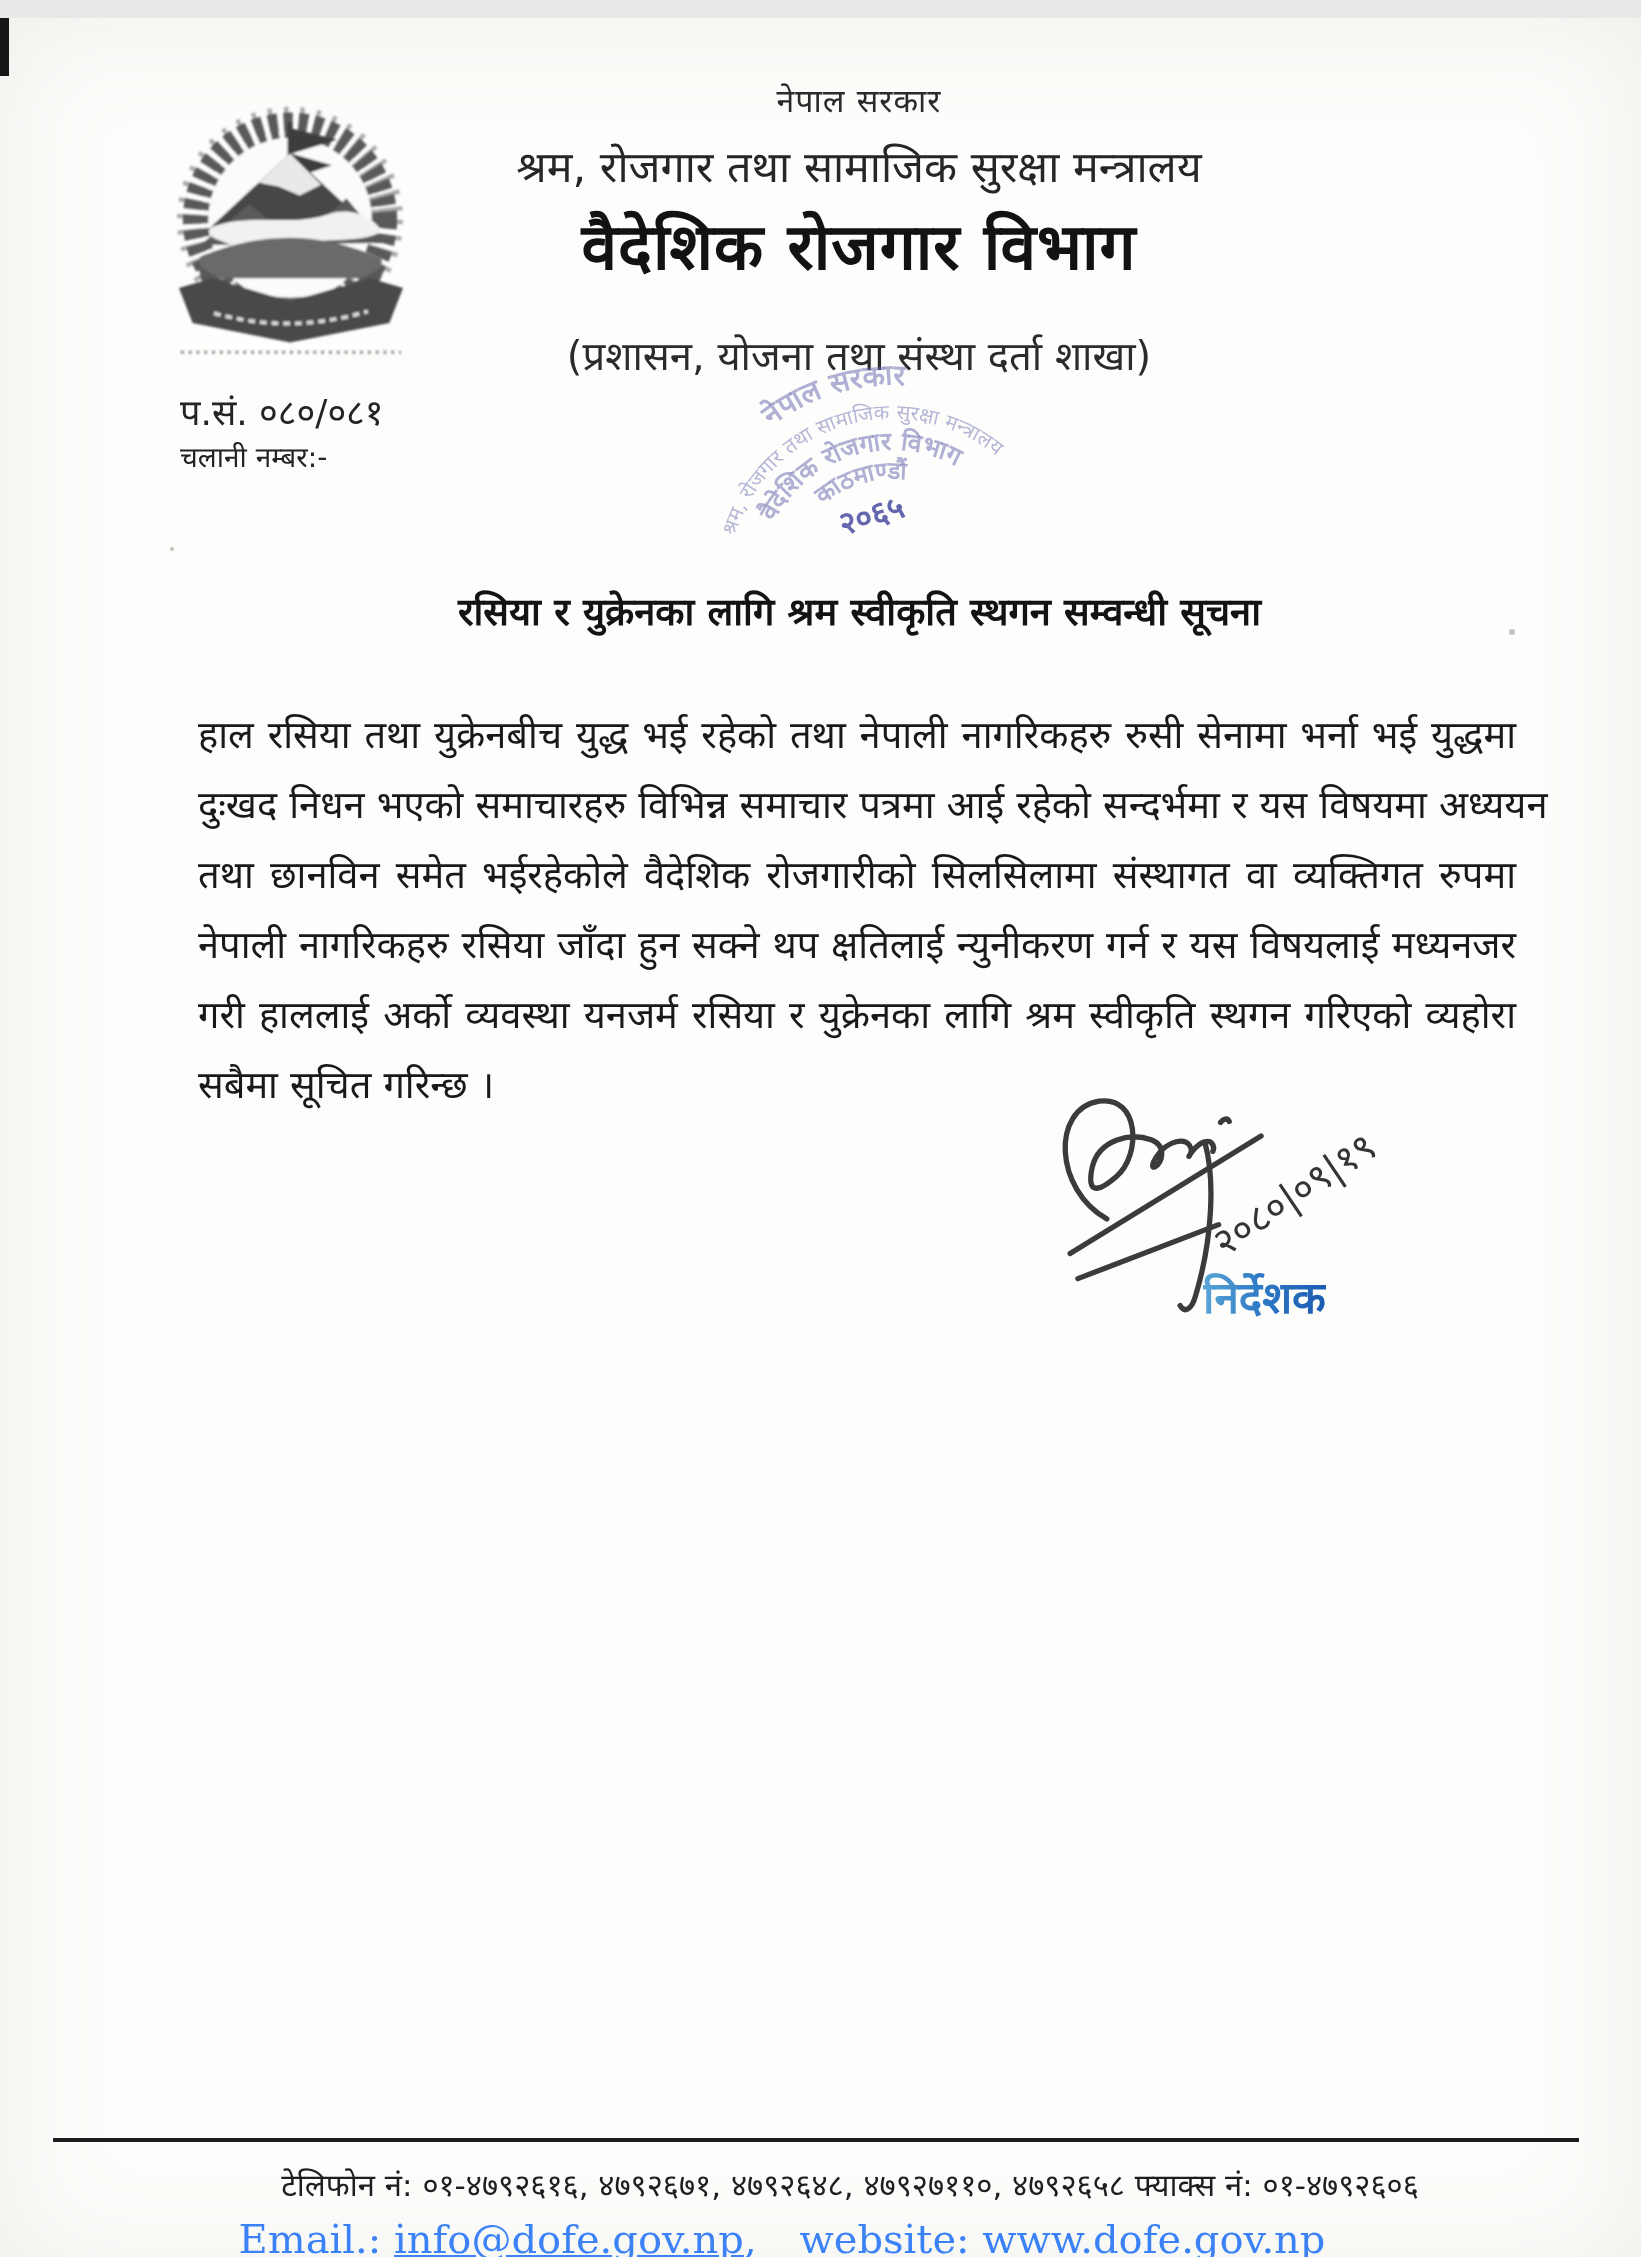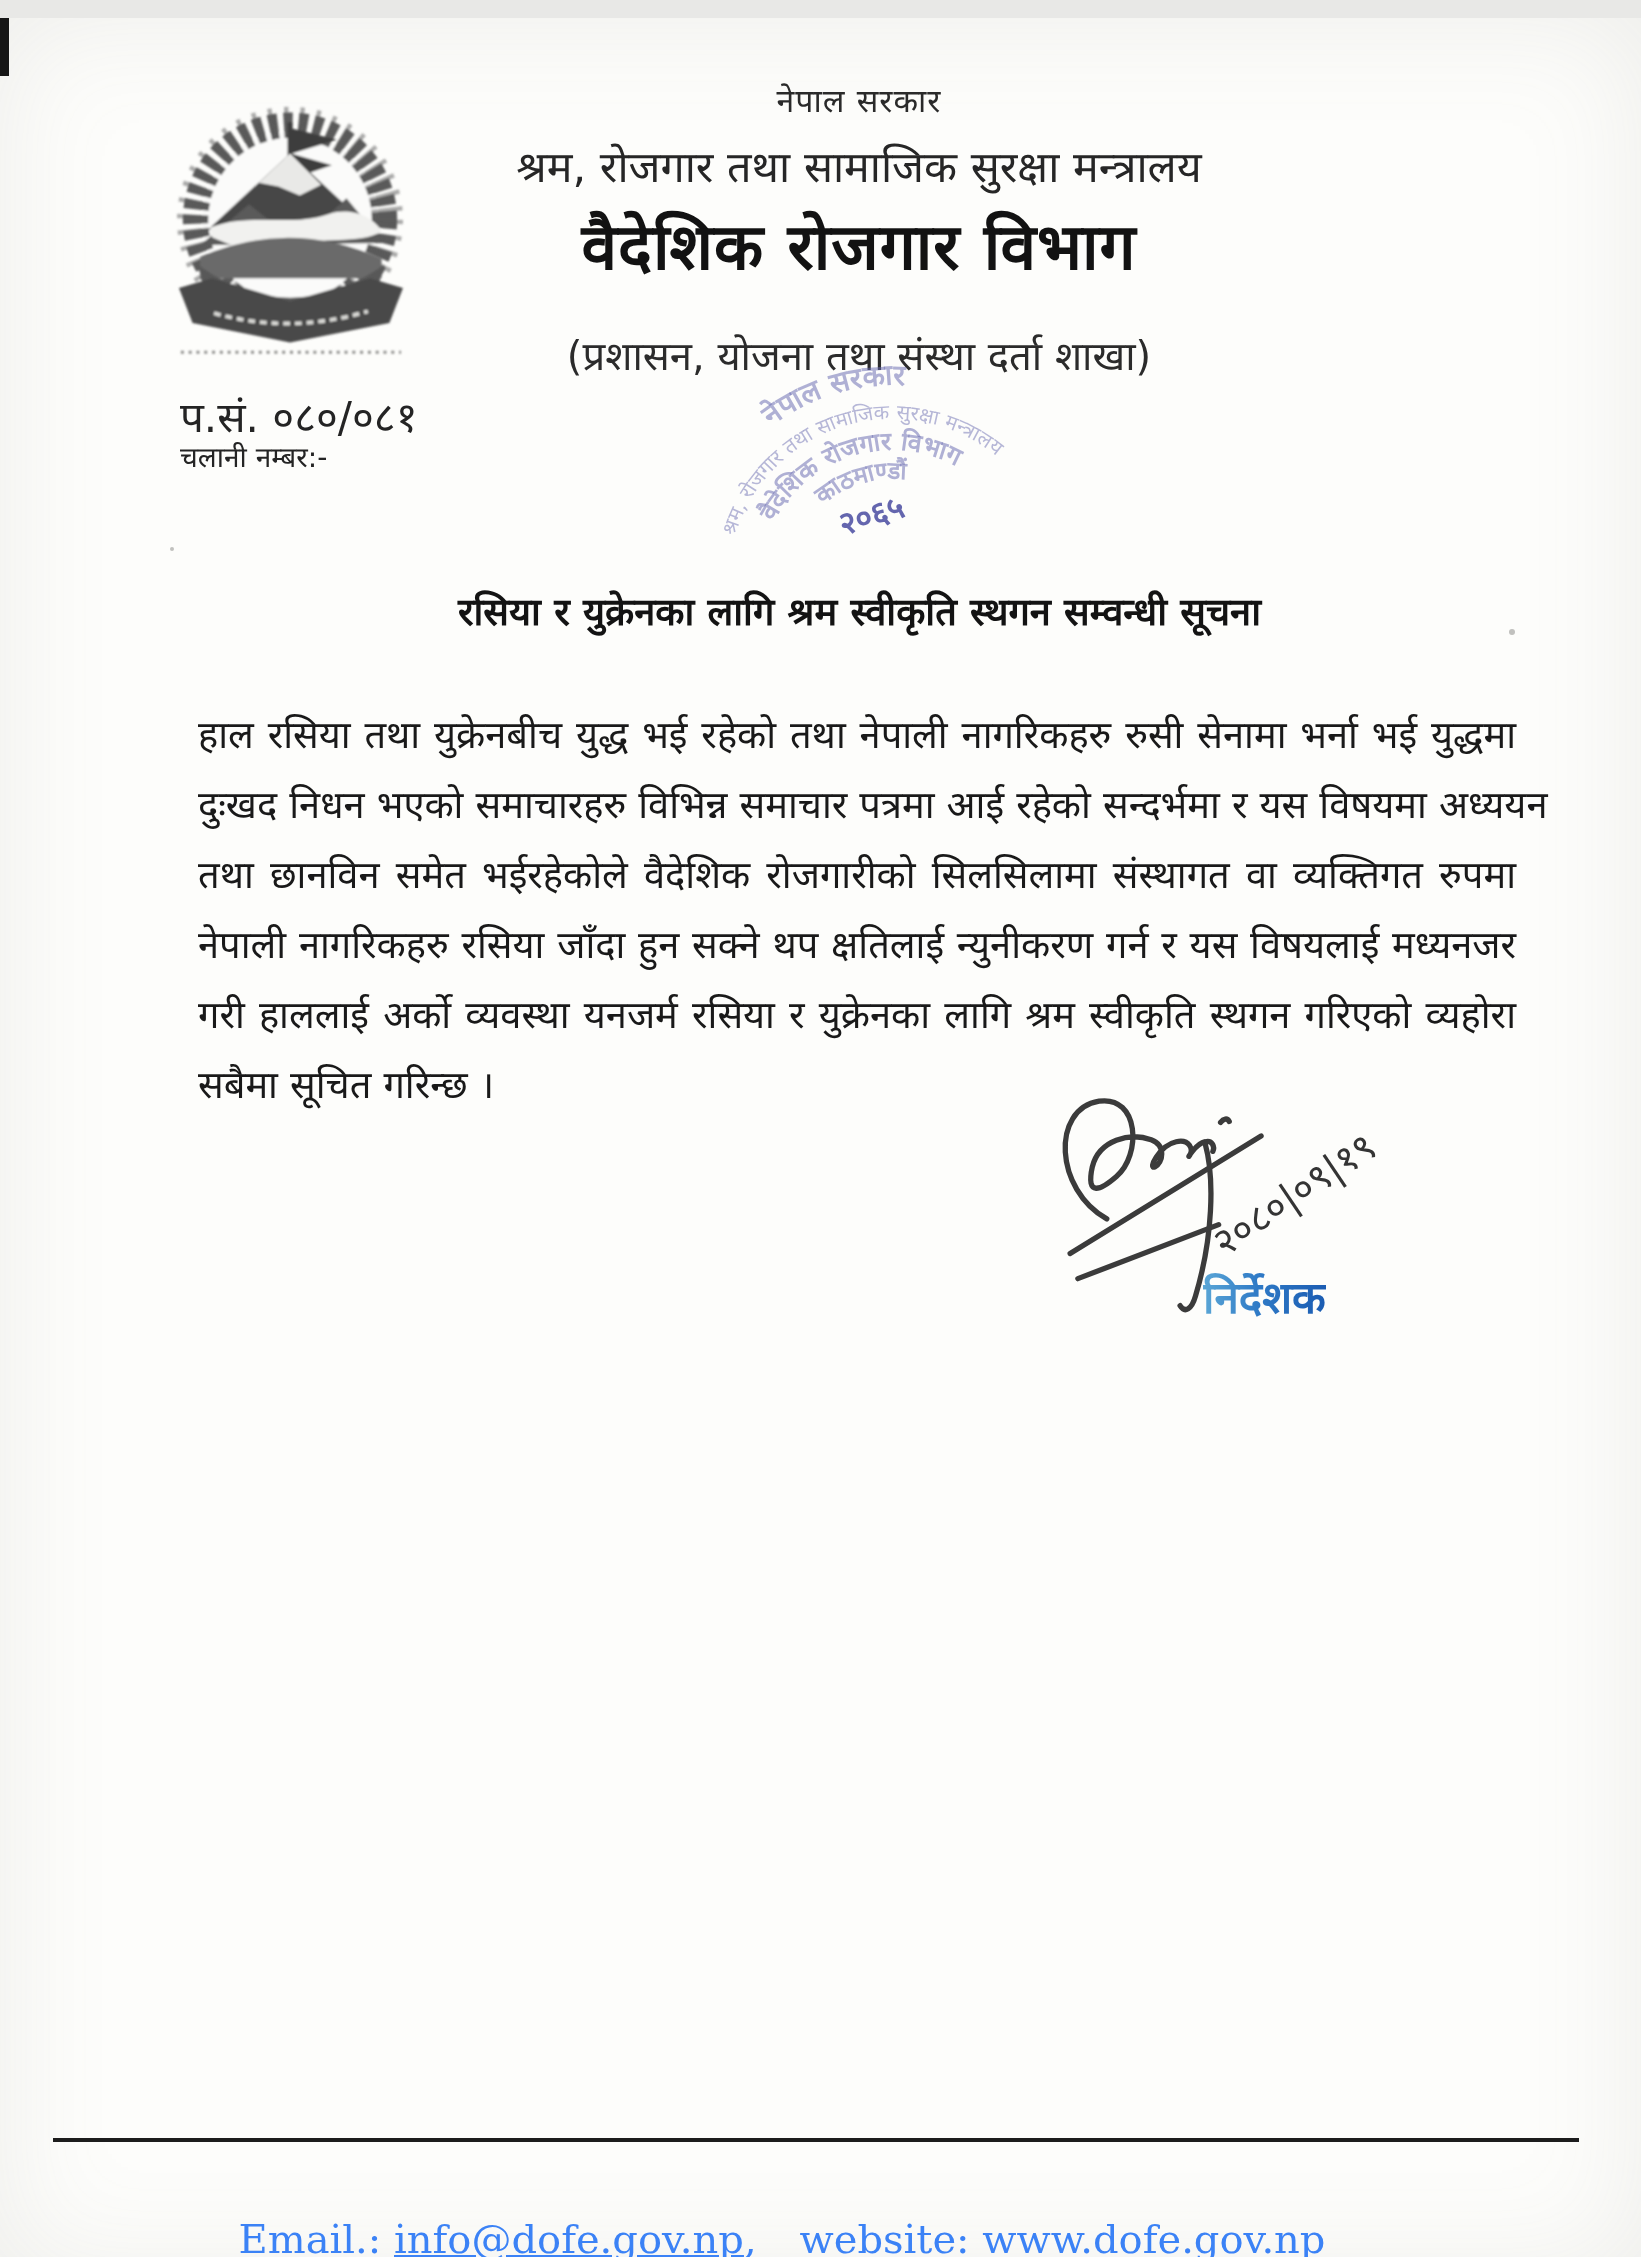--- a/index.html
+++ b/index.html
@@ -17,21 +17,21 @@
   .corner-mark{left:0;top:0;width:8.7px;height:58px;background:#161616;}
   .speck{width:5.8px;height:5.8px;border-radius:50%;background:#9a9a96;opacity:.6;}
 
   
   .hdr-center{left:241px;width:1236px;text-align:center;}
   .gov-line{top:60px;font-size:32px;font-weight:500;color:#2a2a2a;letter-spacing:1px;}
   .ministry-line{top:118px;font-size:43px;font-weight:500;color:#262626;}
   .dept-line{top:183px;font-size:64px;font-weight:700;color:#121212;letter-spacing:1px;}
   .branch-line{top:309px;font-size:40px;font-weight:500;color:#2b2b2b;}
   .office-address{left:1284px;top:214px;width:280px;text-align:center;font-size:30px;font-weight:500;color:#222;line-height:48px;}
-  .ref-no{left:180px;top:369px;font-size:42px;font-weight:500;color:#242424;}
+  .ref-no{left:180px;top:369px;font-size:36px;font-weight:500;color:#242424;}
   .dispatch-no{left:180px;top:419px;font-size:28px;font-weight:500;color:#242424;}
 
   .emblem{left:143px;top:79px;width:294px;height:263px;}
 
   .stamp{left:649px;top:253px;width:396px;height:290px;opacity:.95;}
 
   
   .subject{left:92px;top:566px;width:1535px;text-align:center;font-size:38px;font-weight:700;color:#131313;}
   .body-block{left:198px;top:682px;width:1318px;font-size:38px;color:#191919;}
   .body-line{height:70px;line-height:70px;white-space:nowrap;text-align:justify;text-align-last:justify;}
@@ -143,20 +143,26 @@
       <path d="M 198,94 C 208,130 206,192 188,252 C 184,266 177,270 172,262"></path>
       <path d="M 58,208 L 256,86"></path>
       <path d="M 66,234 L 212,178"></path>
     </g>
     <text transform="translate(218,212) rotate(-34)" font-size="40" font-weight="500" fill="#343434">२०८०|०९|१९</text>
   </svg>
 
   <div class="abs director-title">निर्देशक</div>
 
   <div class="abs footer-rule"></div>
+  <div class="abs footer-phone">
+    <span>टेलिफोन नं:</span>
+    <span>०१-४७९२६१६, ४७९२६७१, ४७९२६४८, ४७९२७११०, ४७९२६५८</span>
+    <span>फ्याक्स नं:</span>
+    <span>०१-४७९२६०६</span>
+  </div>
   <div class="abs footer-email">
     <span>Email.:</span>
     <span class="u">info@dofe.gov.np</span><span>,</span>
     <span class="sp"></span>
     <span>website:</span>
     <span>www.dofe.gov.np</span>
   </div>
 
 </div>
 

